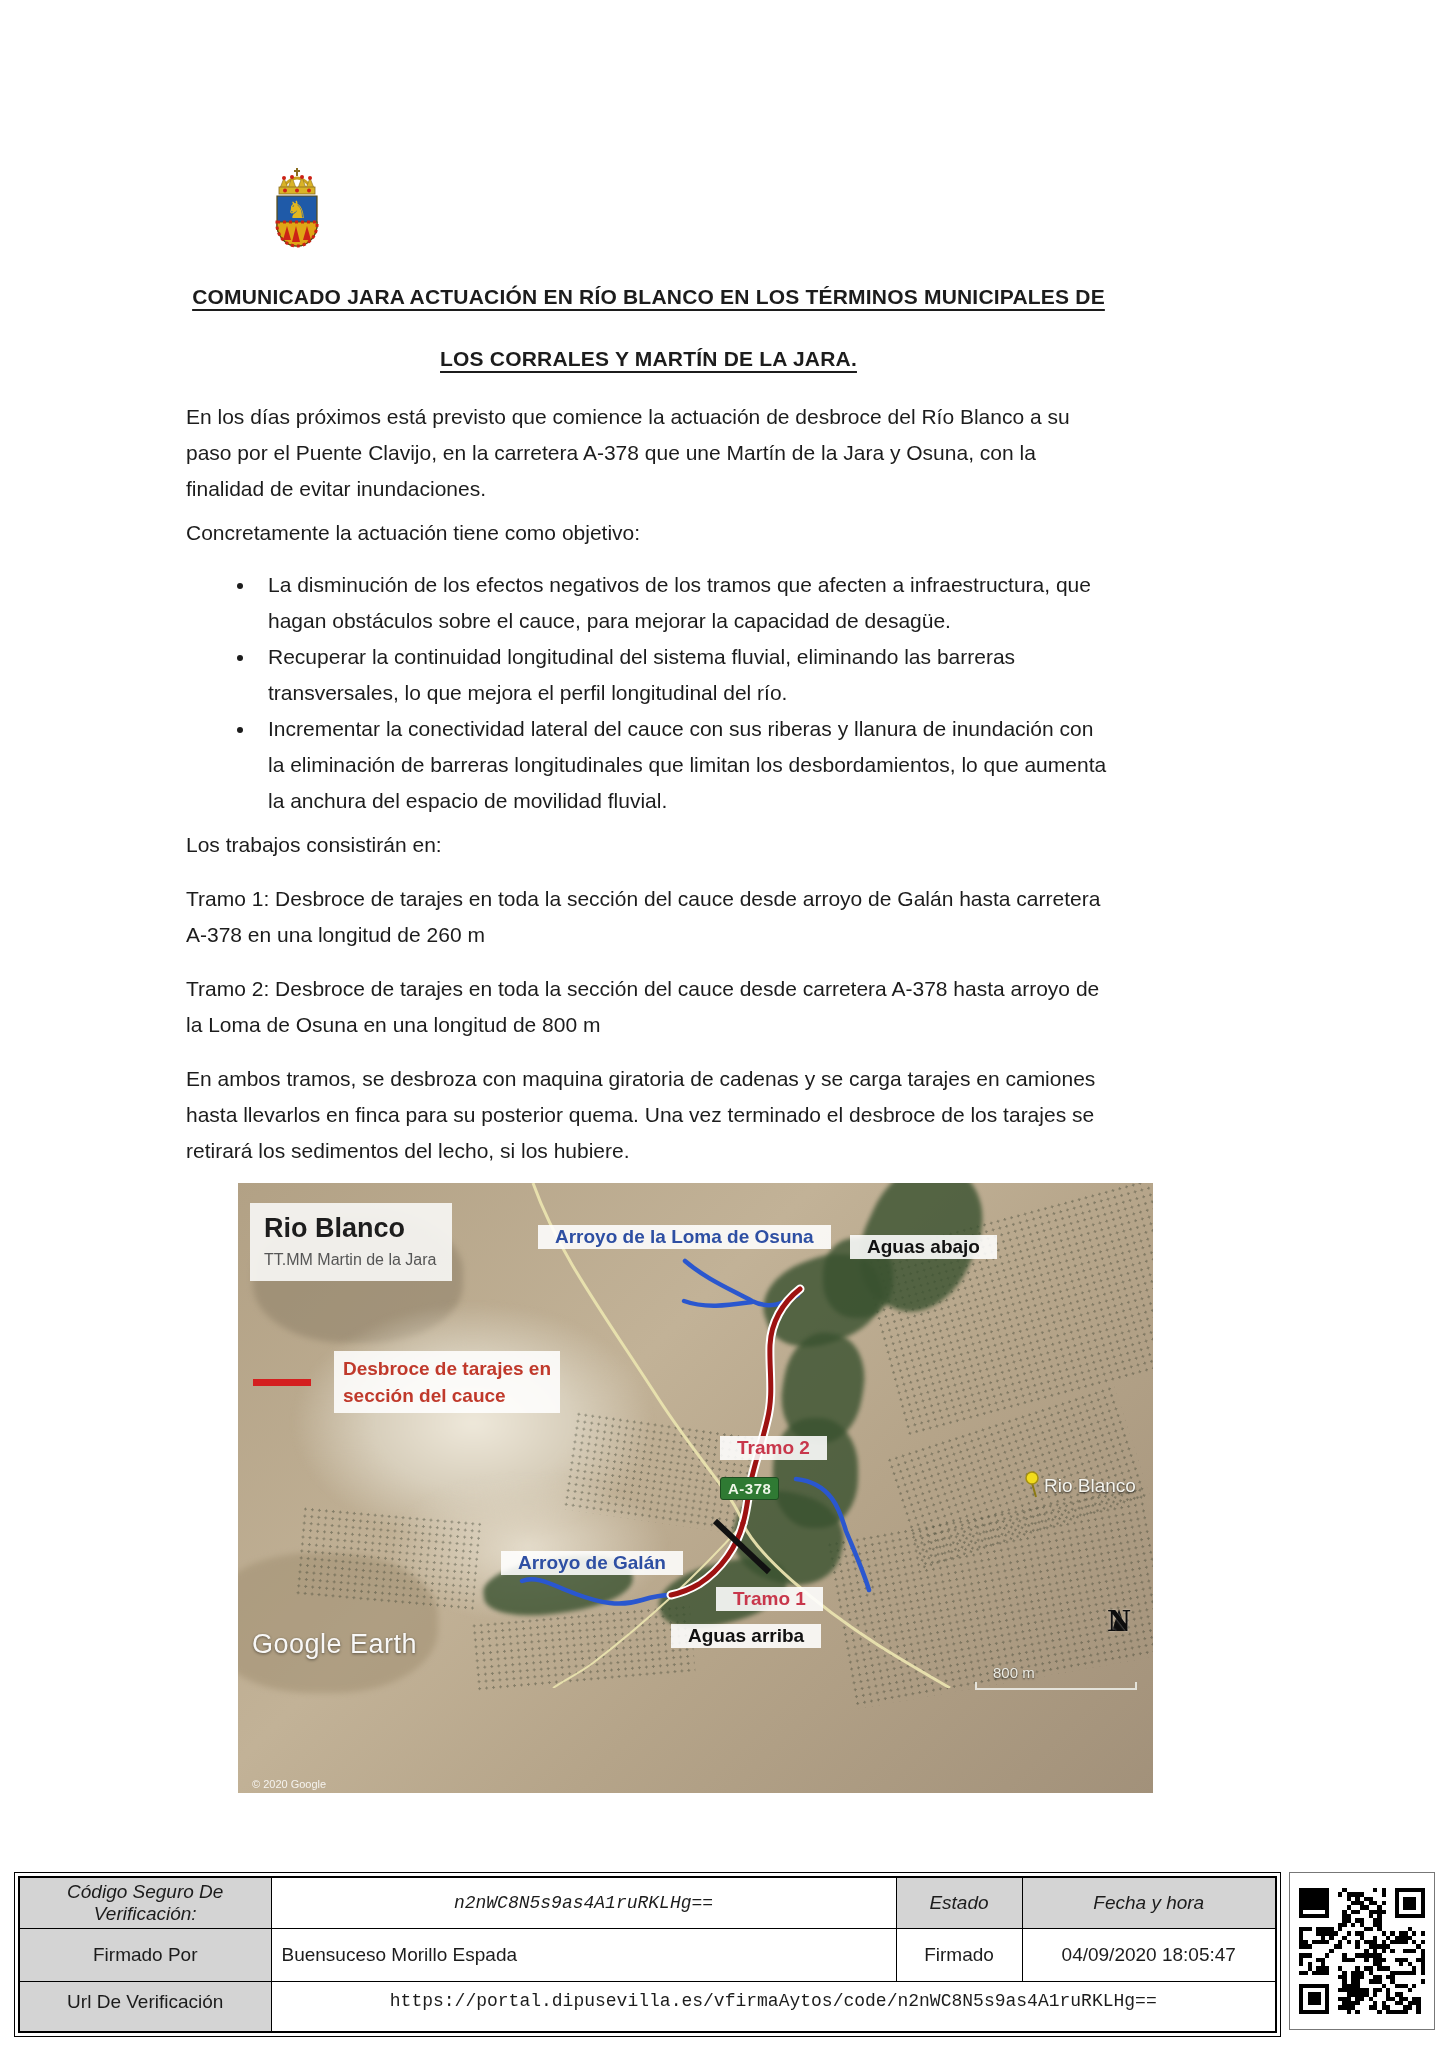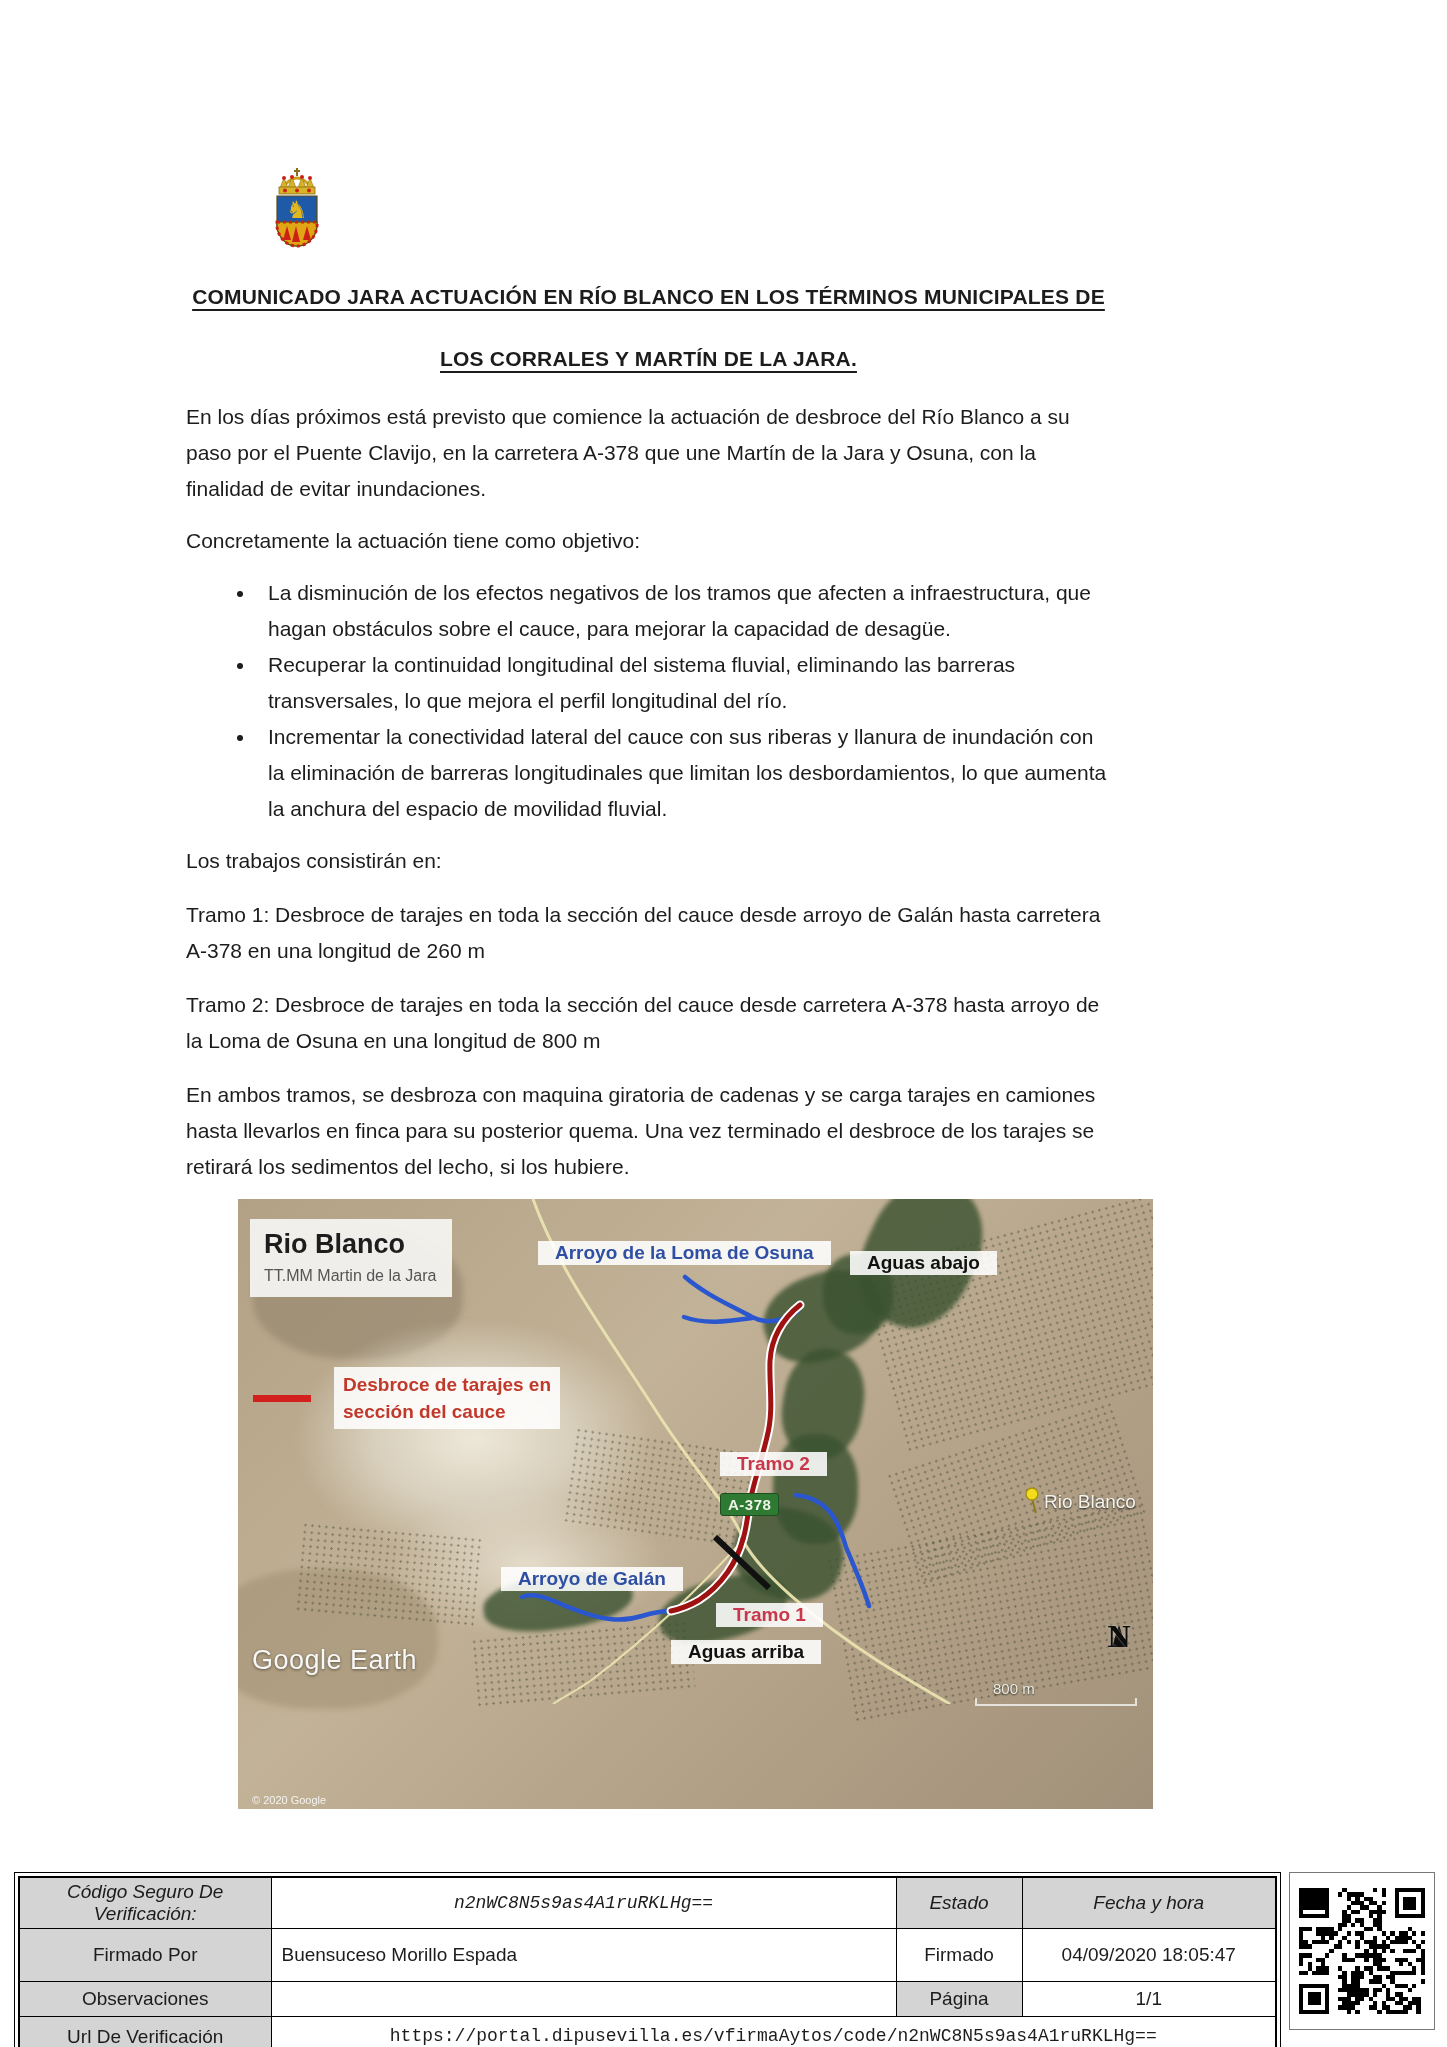--- a/index.html
+++ b/index.html
@@ -11,21 +11,21 @@
   }
 
   
   .crest { position:absolute; left:271px; top:166px; width:52px; height:84px; }
 
   
   .content { position:absolute; left:186px; top:283px; width:925px; }
   .doc-title { font-weight:bold; font-size:21px; line-height:28px; text-align:center;
                text-decoration:underline; text-underline-offset:5px; letter-spacing:.2px; }
   .doc-title.second { margin-top:34px; }
-  .para { font-size:21px; line-height:36px; margin-top:16px; }
+  .para { font-size:21px; line-height:36px; margin-top:8px; }
   .para.first { margin-top:26px; }
   .para.tight { margin-top:18px; }
   ul.objetivos { margin-top:16px; padding-left:70px; list-style:disc outside; }
   ul.objetivos li { font-size:21px; line-height:36px; padding-left:12px; }
 
   
   .map { position:relative; width:915px; height:610px; margin:14px 0 0 52px;
          background:linear-gradient(135deg,#b2a185 0%, #c2b297 38%, #b5a489 62%, #a2917a 100%);
          overflow:hidden; }
   .map .blob { position:absolute; border-radius:45%; filter:blur(3px); }
@@ -233,26 +233,20 @@
           <td class="g">Código Seguro De Verificación:</td>
           <td class="mono">n2nWC8N5s9as4A1ruRKLHg==</td>
           <td class="g">Estado</td>
           <td class="g">Fecha y hora</td>
         </tr>
         <tr class="r2">
           <td class="g">Firmado Por</td>
           <td>Buensuceso Morillo Espada</td>
           <td class="c">Firmado</td>
           <td class="c">04/09/2020 18:05:47</td>
-        </tr>
-        <tr class="r3">
-          <td class="g">Observaciones</td>
-          <td></td>
-          <td class="g">Página</td>
-          <td class="c">1/1</td>
         </tr>
         <tr class="r4">
           <td class="g">Url De Verificación</td>
           <td class="mono" colspan="3">https://portal.dipusevilla.es/vfirmaAytos/code/n2nWC8N5s9as4A1ruRKLHg==</td>
         </tr>
       </tbody>
         </table>
     </div>
     <div class="qr-box">
       <svg width="126" height="126" viewBox="0 0 29 29" shape-rendering="crispEdges">

